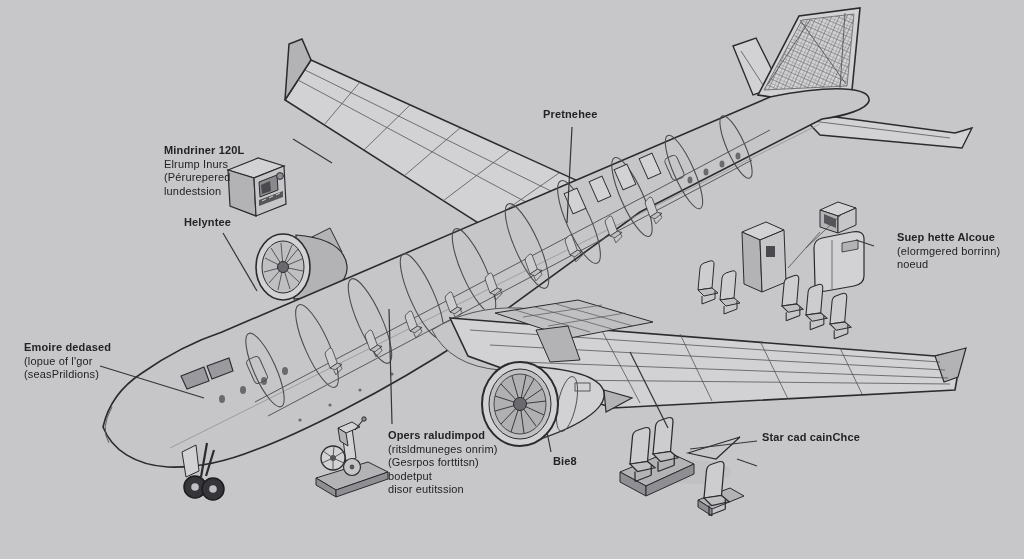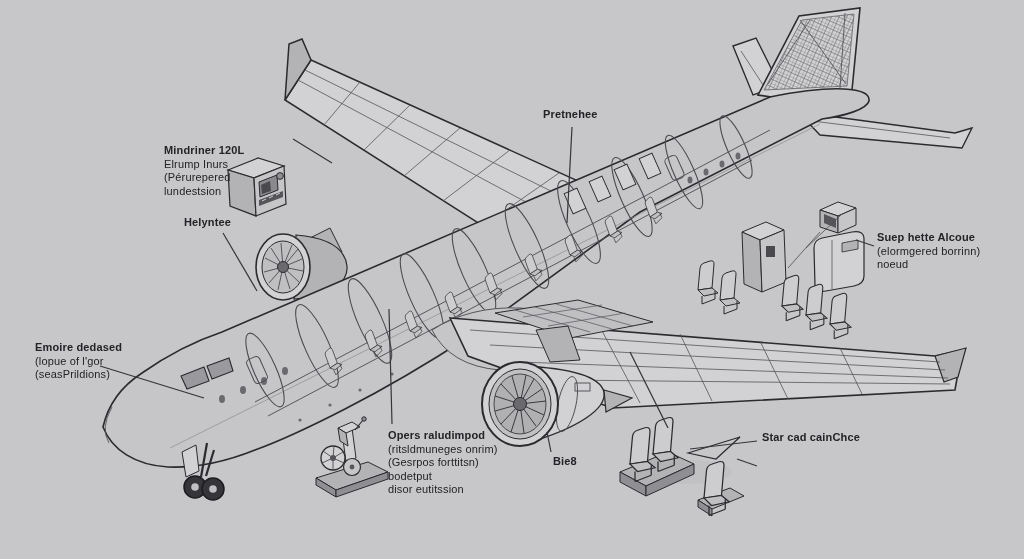--- a/index.html
+++ b/index.html
@@ -274,27 +274,27 @@
   </div>
 
   <div class="lbl" style="left:184px;top:216px;">
     <div>Helyntee</div>
   </div>
 
   <div class="lbl" style="left:543px;top:108px;">
     <div>Pretnehee</div>
   </div>
 
-  <div class="lbl" style="left:877px;top:231px;">
+  <div class="lbl" style="left:897px;top:231px;">
     <div>Suep hette Alcoue</div>
     <div class="sub">(elormgered borrinn)</div>
     <div class="sub">noeud</div>
   </div>
 
-  <div class="lbl" style="left:24px;top:341px;margin-left:11px;">
+  <div class="lbl" style="left:24px;top:341px;">
     <div>Emoire dedased</div>
     <div class="sub">(lopue of l'gor</div>
     <div class="sub">(seasPrildions)</div>
   </div>
 
   <div class="lbl" style="left:388px;top:429px;">
     <div>Opers raludimpod</div>
     <div class="sub">(ritsldmuneges onrim)</div>
     <div class="sub">(Gesrpos forttitsn)</div>
     <div class="sub">bodetput</div>

